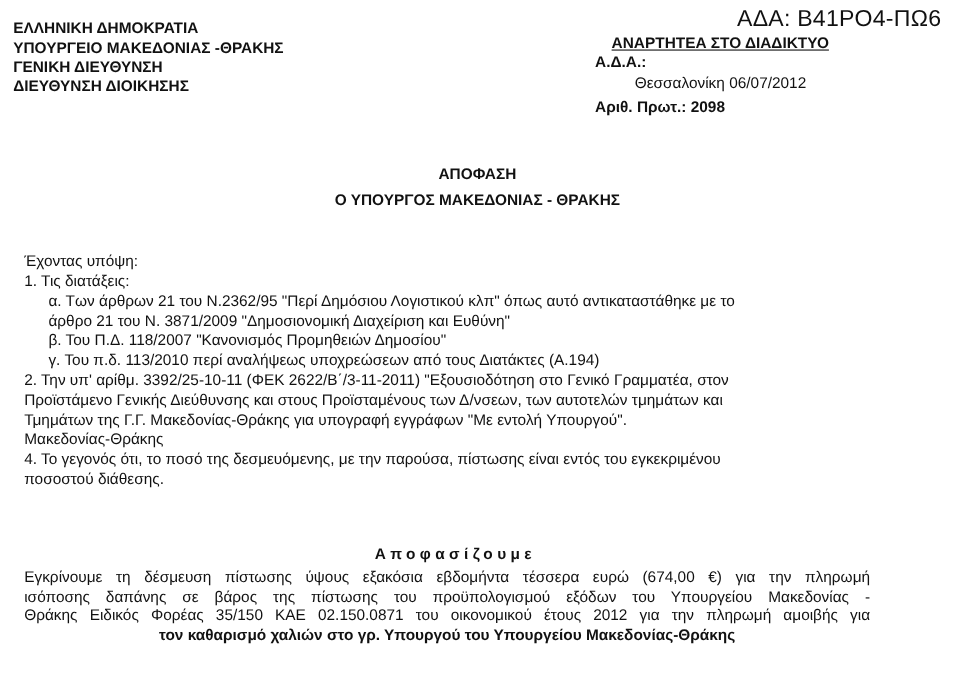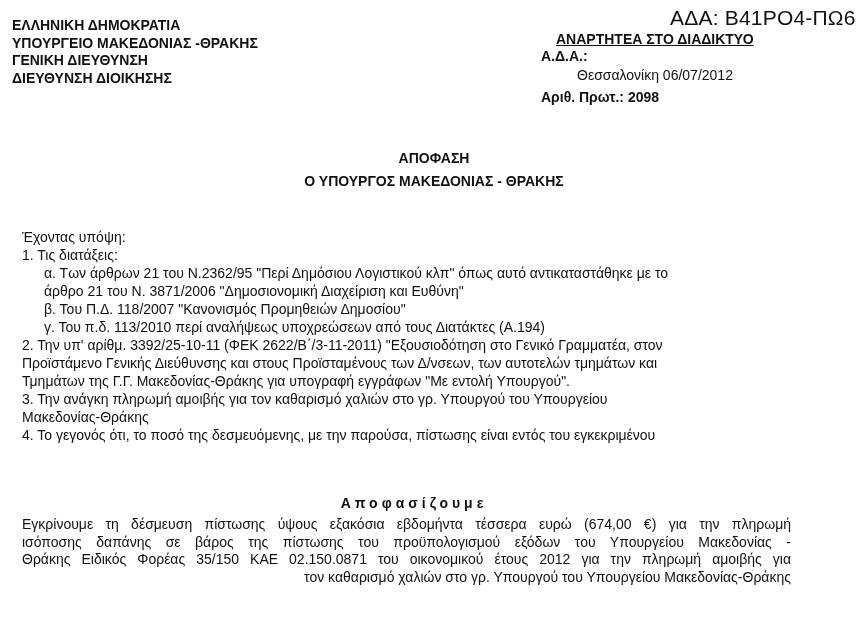--- a/index.html
+++ b/index.html
@@ -21,21 +21,21 @@
     .t2 { top: 173px; font-weight: bold; }
 
     .body-text { left: 22px; top: 228px; font-size: 14px; line-height: 18px; }
     .body-text .line { white-space: nowrap; }
     .indent { padding-left: 22px; }
 
     .decide { left: 0; width: 828px; text-align: center; top: 495px; font-size: 14px; font-weight: bold; letter-spacing: 4px; }
 
     .final { left: 22px; top: 516px; width: 769px; font-size: 14px; line-height: 17.5px; text-align: justify; }
     .final .jl { display: block; text-align: justify; text-align-last: justify; white-space: normal; }
-    .final .ll { display: block; text-align: right; }
+    .final .ll { display: block; text-align: center; font-weight: bold; }
   </style>
 </head>
 <body>
 
 <div class="abs header-left">
   <div>ΕΛΛΗΝΙΚΗ ΔΗΜΟΚΡΑΤΙΑ</div>
   <div>ΥΠΟΥΡΓΕΙΟ ΜΑΚΕΔΟΝΙΑΣ -ΘΡΑΚΗΣ</div>
   <div>ΓΕΝΙΚΗ ΔΙΕΥΘΥΝΣΗ</div>
   <div>ΔΙΕΥΘΥΝΣΗ ΔΙΟΙΚΗΣΗΣ</div>
 </div>
@@ -46,29 +46,29 @@
 <div class="abs place-date">Θεσσαλονίκη  06/07/2012</div>
 <div class="abs proto">Αριθ. Πρωτ.: 2098</div>
 
 <div class="abs title t1">ΑΠΟΦΑΣΗ</div>
 <div class="abs title t2">Ο ΥΠΟΥΡΓΟΣ ΜΑΚΕΔΟΝΙΑΣ - ΘΡΑΚΗΣ</div>
 
 <div class="abs body-text">
   <div class="line">Έχοντας υπόψη:</div>
   <div class="line">1. Τις διατάξεις:</div>
   <div class="line indent">α. Των άρθρων 21 του Ν.2362/95 "Περί Δημόσιου Λογιστικού κλπ"  όπως αυτό αντικαταστάθηκε με το</div>
-  <div class="line indent">άρθρο 21 του Ν. 3871/2006 "Δημοσιονομική Διαχείριση και Ευθύνη"</div>
+  <div class="line indent">άρθρο 21 του Ν. 3871/2009 "Δημοσιονομική Διαχείριση και Ευθύνη"</div>
   <div class="line indent">β.  Του Π.Δ. 118/2007 "Κανονισμός Προμηθειών Δημοσίου"</div>
   <div class="line indent">γ. Του π.δ. 113/2010 περί αναλήψεως υποχρεώσεων από τους Διατάκτες (Α.194)</div>
   <div class="line">2. Την υπ' αρίθμ. 3392/25-10-11 (ΦΕΚ 2622/Β΄/3-11-2011) "Εξουσιοδότηση στο Γενικό Γραμματέα, στον</div>
   <div class="line">Προϊστάμενο Γενικής Διεύθυνσης και στους Προϊσταμένους των Δ/νσεων, των αυτοτελών τμημάτων και</div>
   <div class="line">Τμημάτων της Γ.Γ. Μακεδονίας-Θράκης για υπογραφή εγγράφων "Με εντολή Υπουργού".</div>
-  <div class="line">3. Την ανάγκη  πληρωμή αμοιβής για τον καθαρισμό χαλιών στο γρ. Υπουργού του Υπουργείου</div>
   <div class="line">Μακεδονίας-Θράκης</div>
   <div class="line">4. Το γεγονός ότι, το ποσό της δεσμευόμενης, με την παρούσα, πίστωσης είναι εντός του εγκεκριμένου</div>
+  <div class="line">ποσοστού διάθεσης.</div>
 </div>
 
 <div class="abs decide">Αποφασίζουμε</div>
 
 <div class="abs final">
   <span class="jl">Εγκρίνουμε τη δέσμευση πίστωσης ύψους εξακόσια εβδομήντα τέσσερα ευρώ  (674,00 €) για την πληρωμή</span>
   <span class="jl">ισόποσης δαπάνης σε βάρος της πίστωσης του προϋπολογισμού εξόδων του Υπουργείου Μακεδονίας -</span>
   <span class="jl">Θράκης Ειδικός Φορέας 35/150 ΚΑΕ 02.150.0871 του οικονομικού έτους 2012 για την πληρωμή αμοιβής για</span>
   <span class="ll">τον καθαρισμό χαλιών στο γρ. Υπουργού του Υπουργείου Μακεδονίας-Θράκης</span>
 </div>

